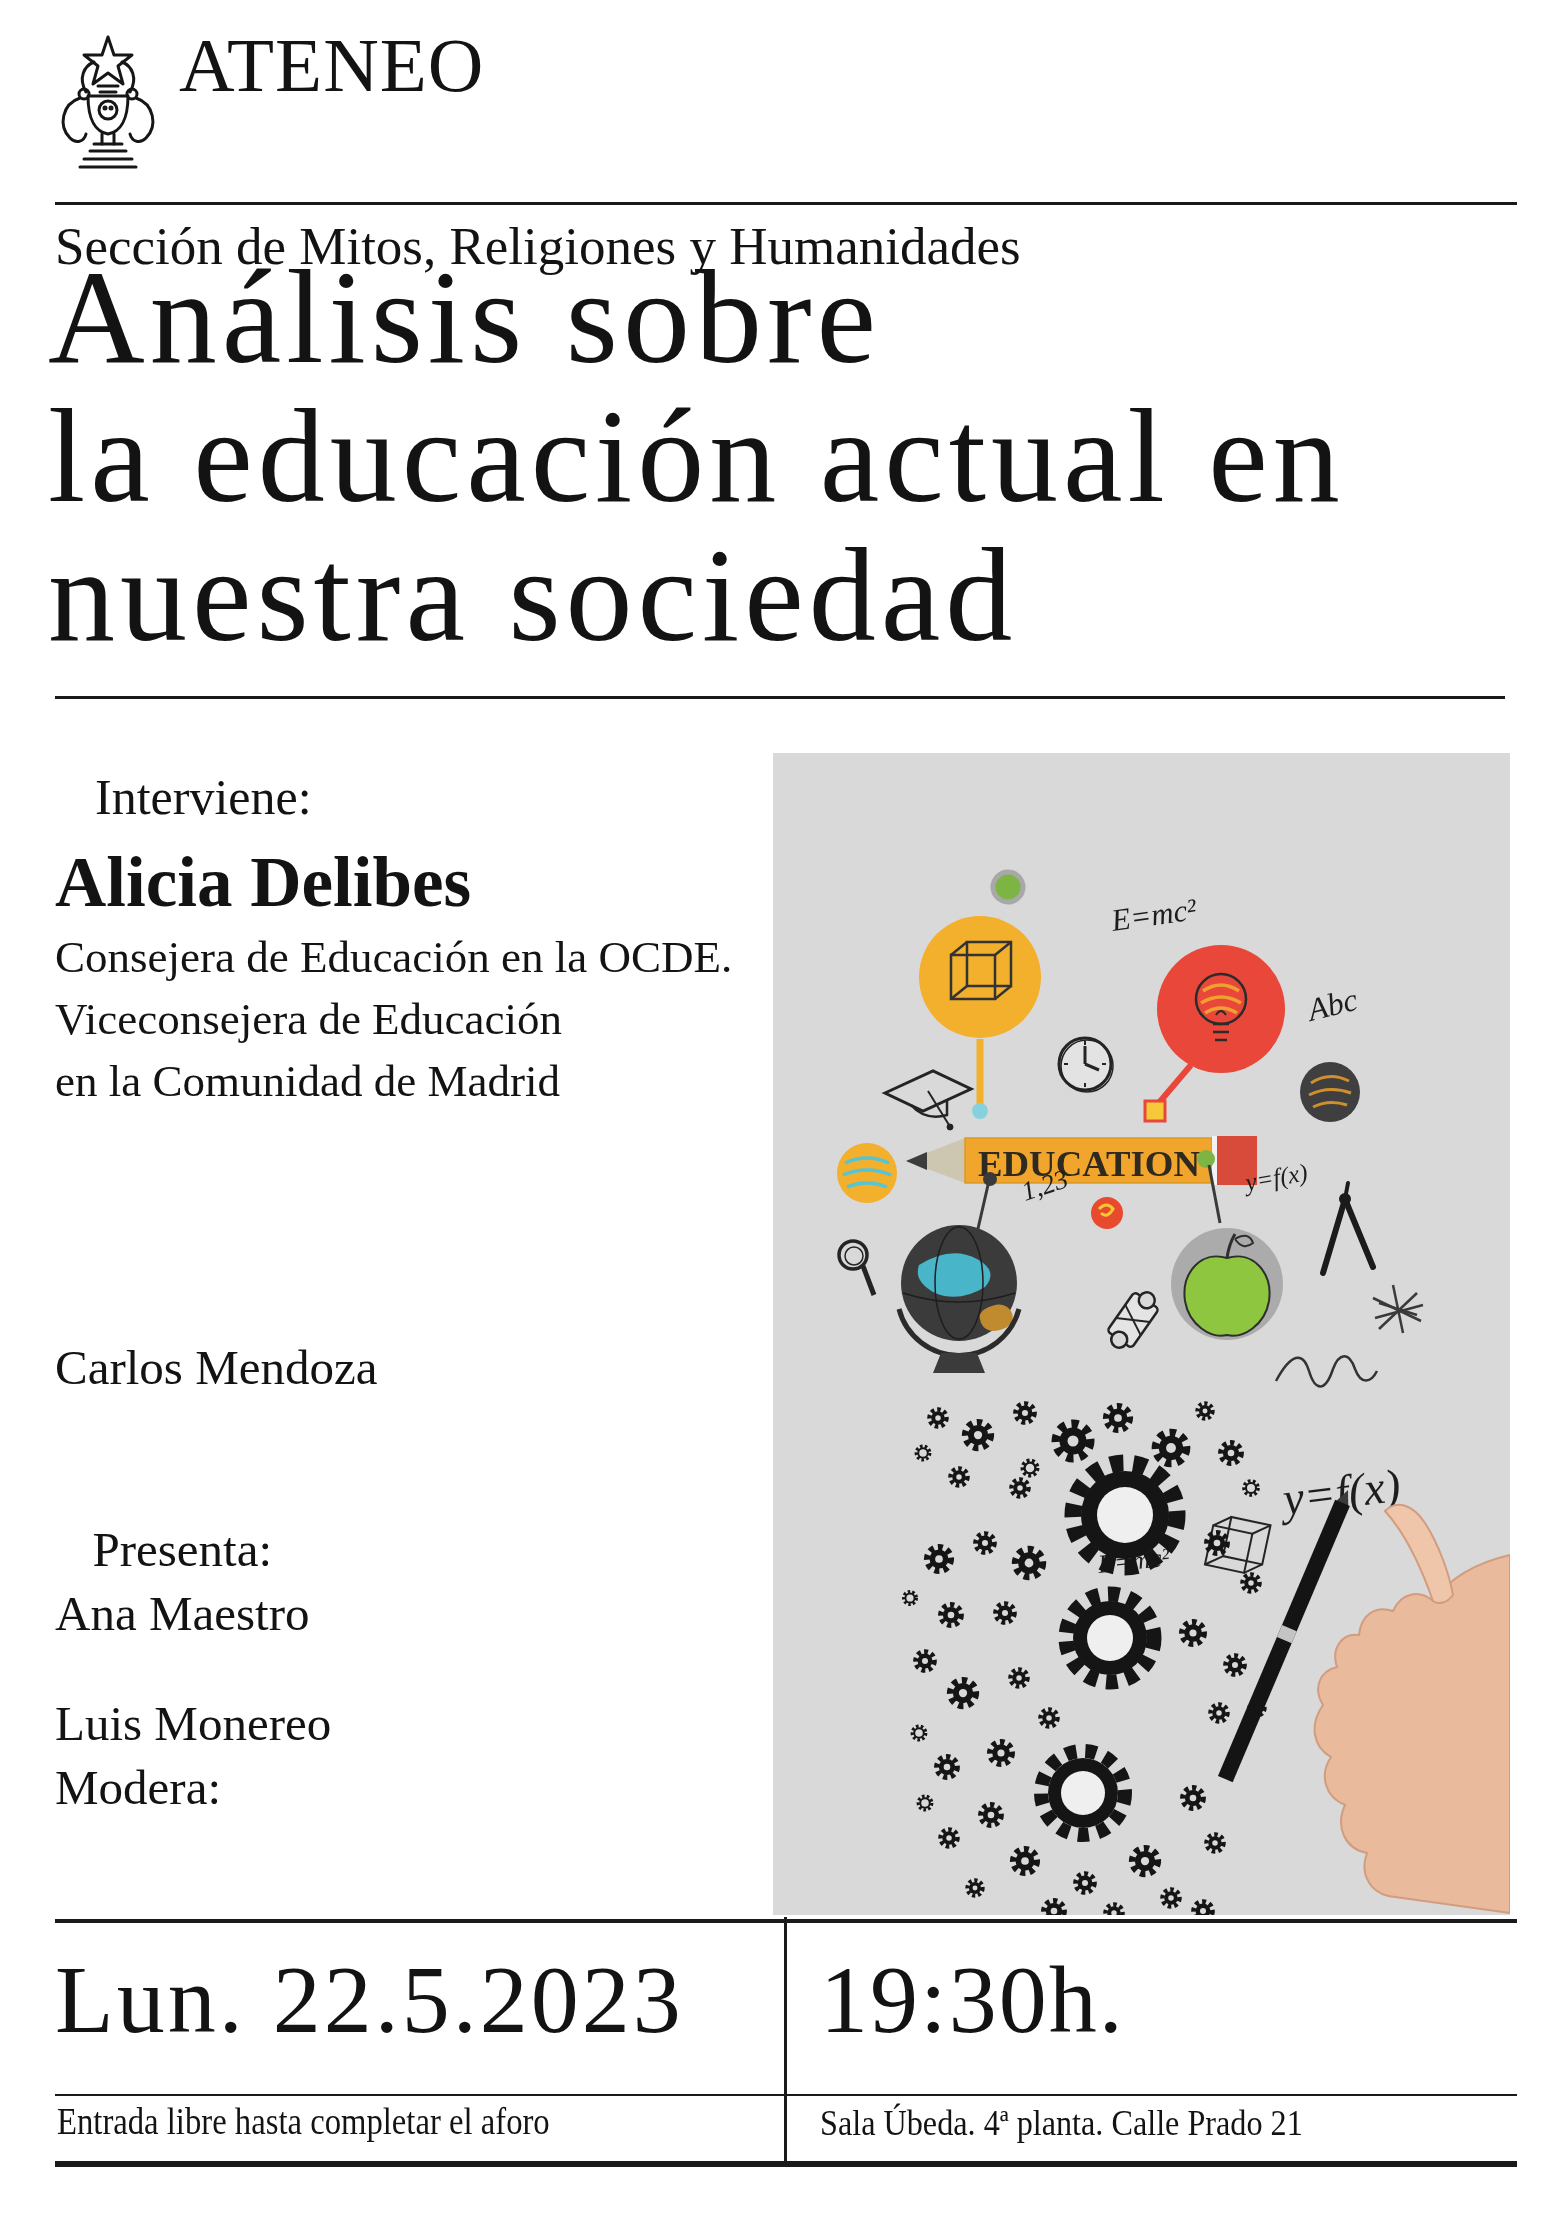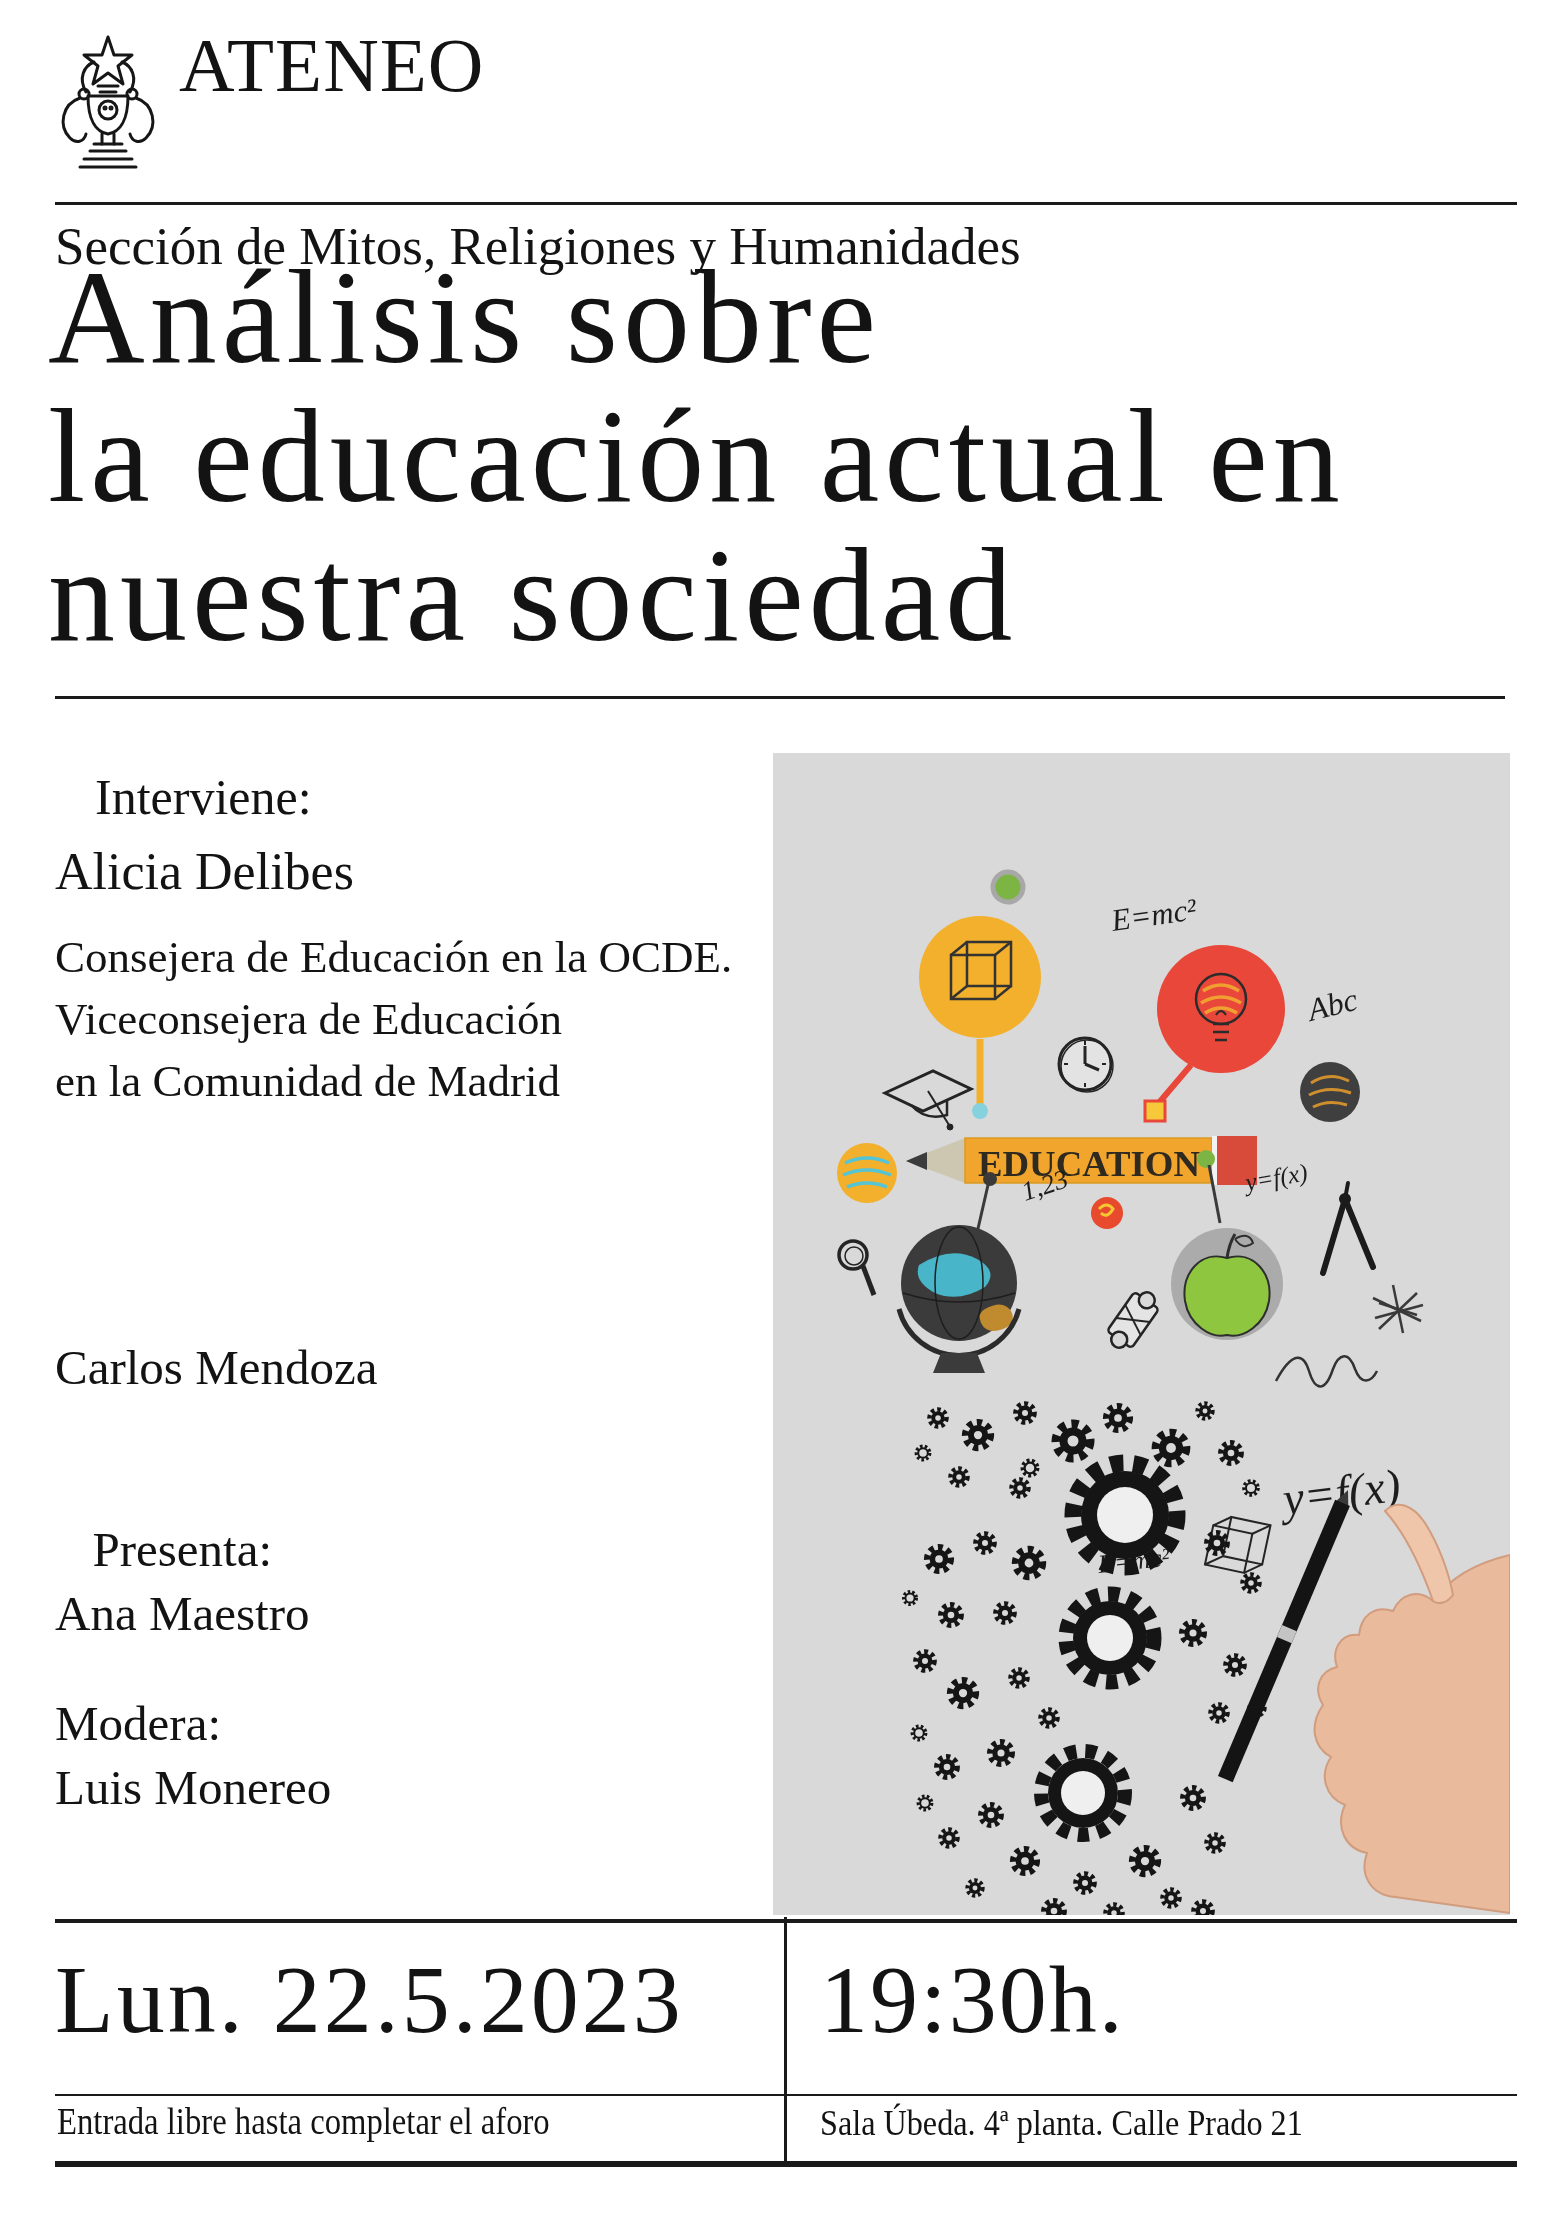--- a/index.html
+++ b/index.html
@@ -12,21 +12,21 @@
   .rule{position:absolute;background:#1a1a1a;}
   
   #emblem{left:50px;top:34px;width:116px;height:144px;}
   #logo-text{left:179px;top:30px;font-size:77px;line-height:71px;letter-spacing:1px;white-space:pre;}
   #rule-top{left:55px;top:202px;width:1462px;height:3px;}
   #section-heading{left:55px;top:216px;font-size:53px;}
   #event-title{left:48px;top:248px;font-size:134px;line-height:139px;letter-spacing:5px;white-space:pre-line;}
   #rule-title{left:55px;top:696px;width:1450px;height:3px;}
   
   #speaker-intro{left:55px;top:768px;font-size:50px;margin-left:40px;}
-  #speaker-name{left:55px;top:842px;font-size:52px;font-weight:normal;}
+  #speaker-name{left:55px;top:842px;font-size:71px;font-weight:bold;}
   #speaker-bio{left:55px;top:926px;font-size:45px;line-height:62px;white-space:pre-line;}
   
   .role{position:absolute;left:55px;font-size:49px;line-height:64px;}
   #role-0{top:1336px;} #role-1{top:1518px;text-align:center;} #role-2{top:1692px;}
   
   #illustration{left:773px;top:753px;width:737px;height:1162px;}
   
   #rule-sched{left:55px;top:1919px;width:1462px;height:4px;}
   #col-divider{left:784px;top:1917px;width:3px;height:250px;}
   #date-text{left:55px;top:1944px;font-size:96px;letter-spacing:3px;}
@@ -82,22 +82,22 @@
 en la Comunidad de Madrid</div>
 
   <div id="role-0" class="role">
     <div>Carlos Mendoza</div>
   </div>
   <div id="role-1" class="role">
     <div>Presenta:</div>
     <div>Ana Maestro</div>
   </div>
   <div id="role-2" class="role">
+    <div>Luis Monereo</div>
     <div>Modera:</div>
-    <div>Luis Monereo</div>
   </div>
 
   <svg id="illustration" class="abs" viewBox="0 0 737 1162">
     <rect x="0" y="0" width="737" height="1162" fill="#d9d9d9"></rect>
 
     <circle cx="235" cy="134" r="15" fill="#7cb544" stroke="#a8a8a8" stroke-width="5"></circle>
 
     <g>
       <line x1="207" y1="286" x2="207" y2="352" stroke="#f2b02c" stroke-width="7"></line>
       <circle cx="207" cy="358" r="8" fill="#85d2de"></circle>

